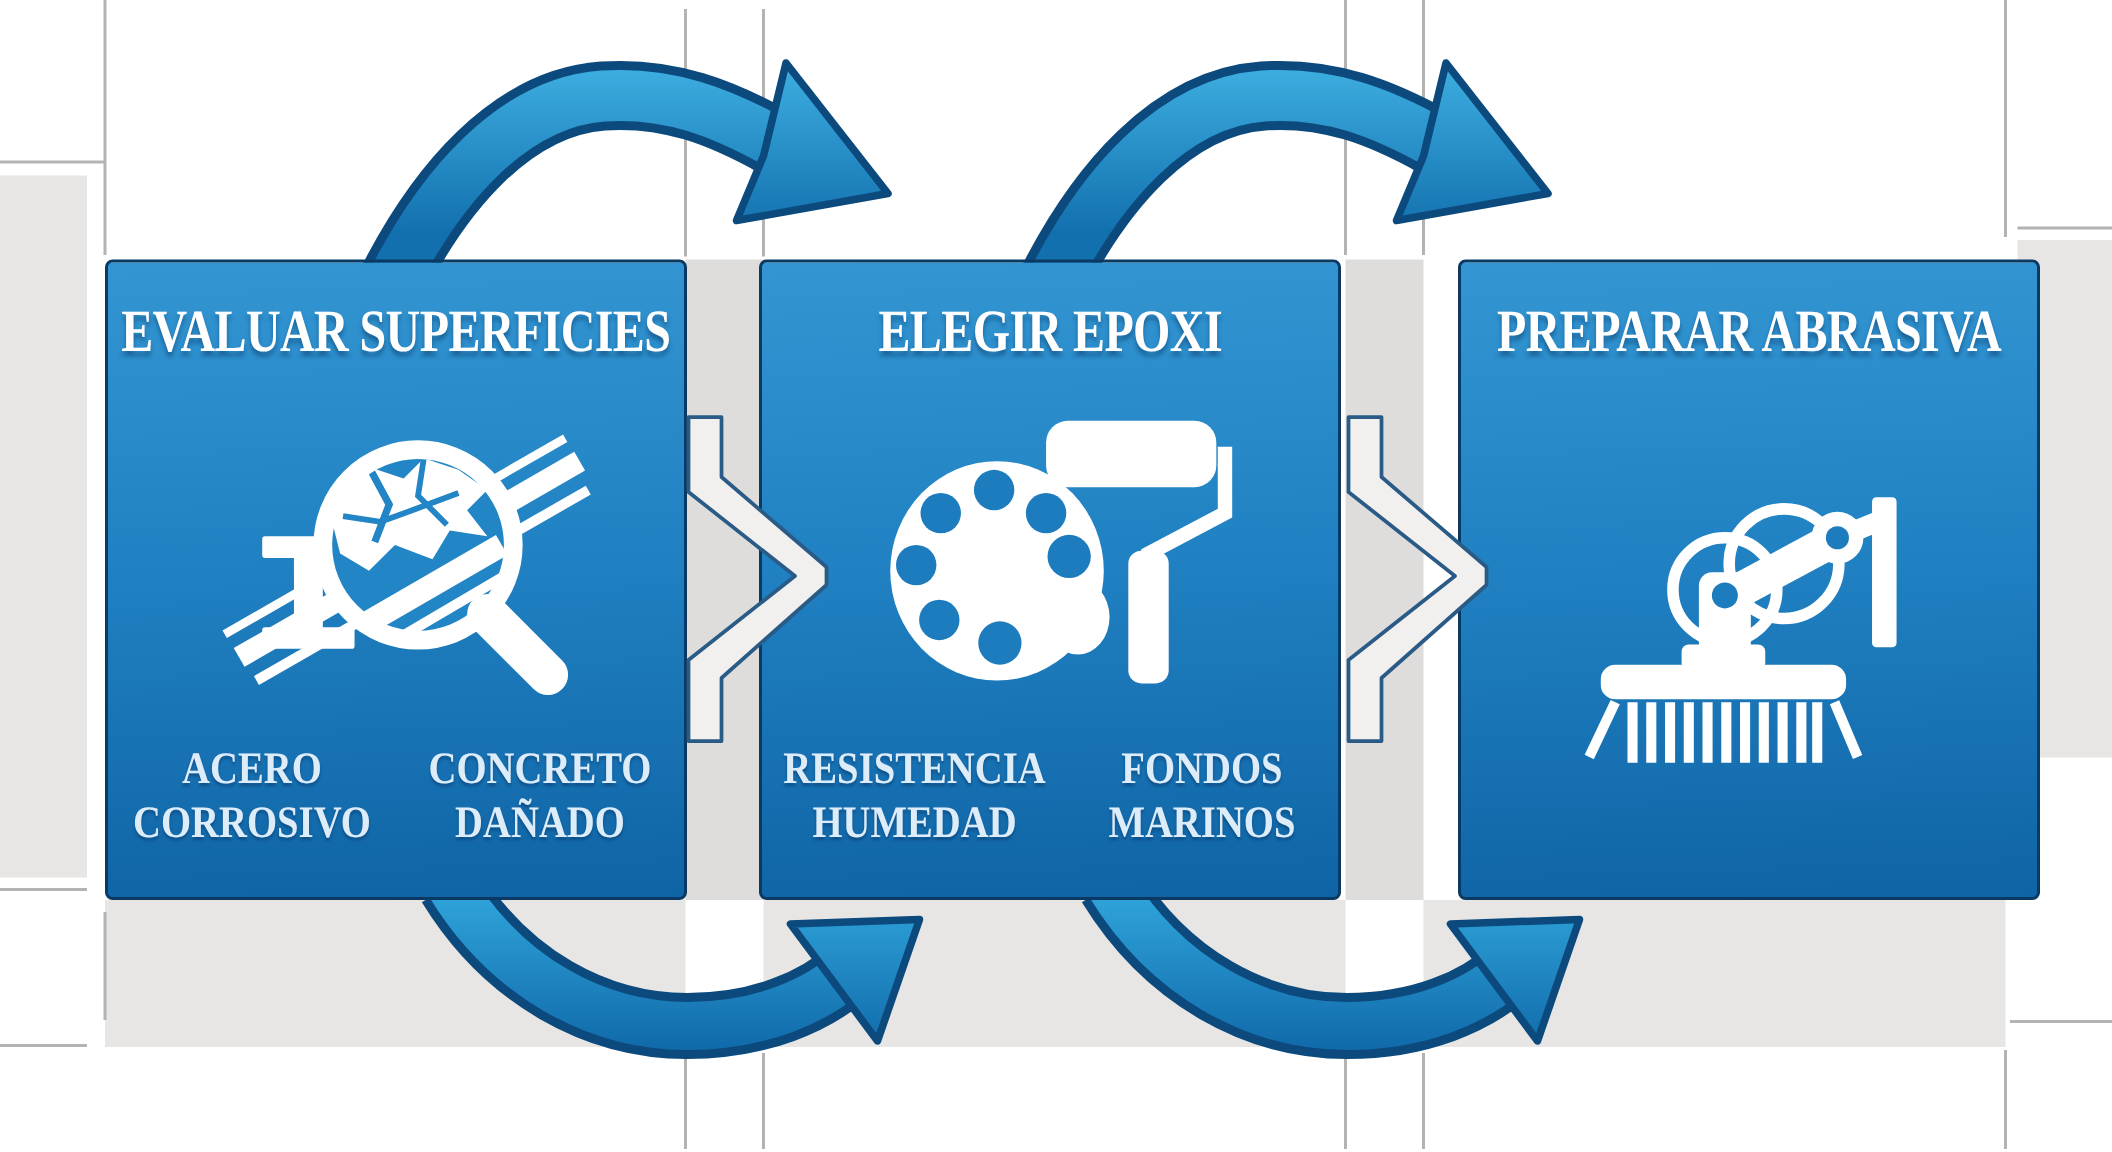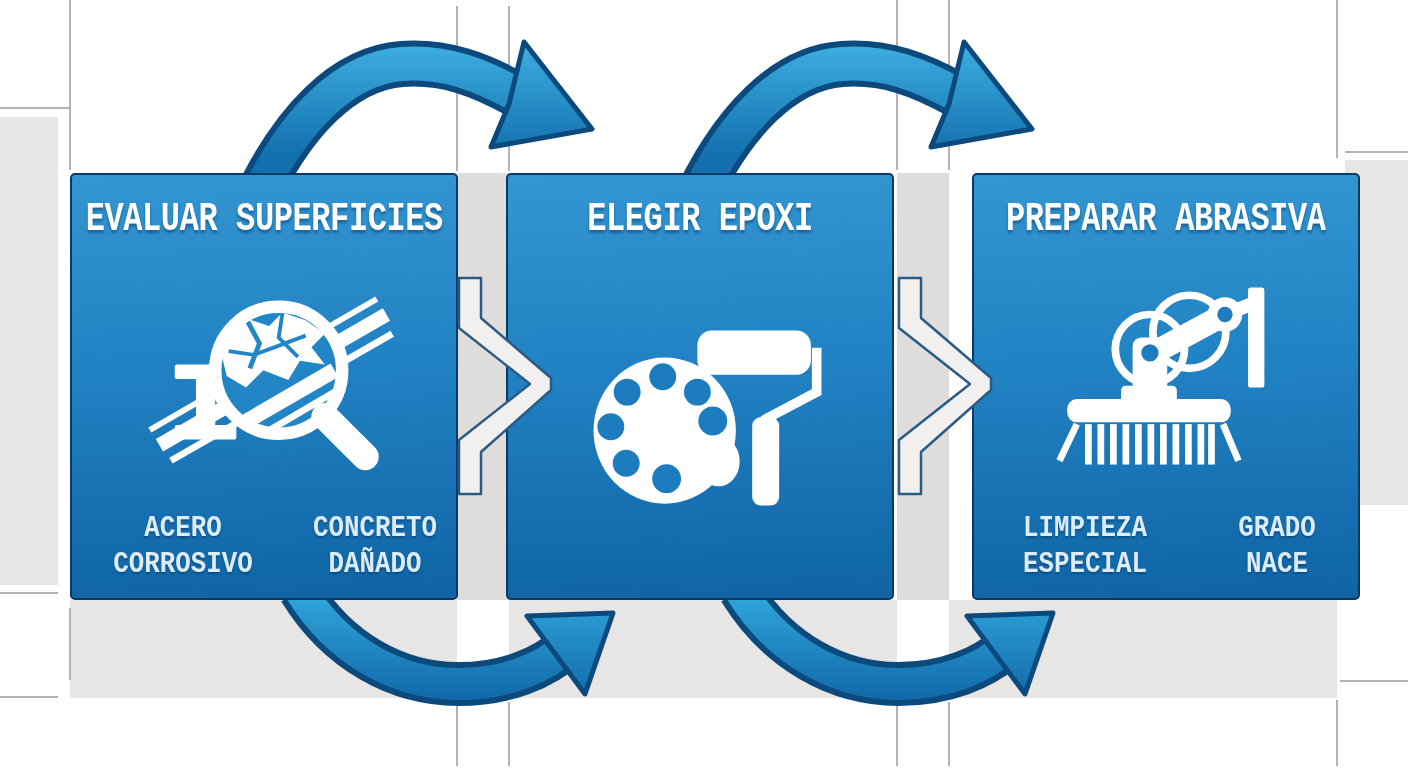--- a/index.html
+++ b/index.html
@@ -1,34 +1,34 @@
 <!DOCTYPE html>
 <html><head>
 <meta charset="utf-8">
 <style>
   html,body{margin:0;padding:0;background:#fff;}
   .stage{position:relative;width:1408px;height:768px;overflow:hidden;
-         font-family:Liberation Mono, monospace;background:#ffffff;}
+         font-family:Liberation Serif, serif;background:#ffffff;}
   .layer{position:absolute;left:0;top:0;width:1408px;height:768px;}
   .bg-layer{z-index:1;}
   .fg-layer{z-index:3;pointer-events:none;}
   .panel{position:absolute;top:173px;height:427px;width:388px;box-sizing:border-box;
          border:2px solid #0a3a63;border-radius:5px;z-index:2;
          background:linear-gradient(178deg,#3396d2 0%,#2182c3 45%,#0f64a5 100%);
          display:flex;flex-direction:column;align-items:center;}
   .panel-1{left:70px;}
   .panel-2{left:506px;}
   .panel-3{left:972px;}
   .panel-title{margin-top:22px;white-space:nowrap;color:#ffffff;
          font-size:40px;font-weight:700;letter-spacing:-0.5px;
          transform:scaleX(0.80);transform-origin:center;
          text-shadow:0 3px 3px rgba(6,46,92,0.45);}
   .icon-area{flex:1;display:flex;align-items:center;justify-content:center;width:100%;}
   .icon{width:252px;height:202px;margin-left:14px;}
-  .labels{display:flex;width:100%;margin-bottom:16px;padding-left:29px;}
+  .labels{display:flex;width:100%;margin-bottom:32px;}
   .label-col{flex:1;text-align:center;color:#ddecf9;
          font-size:30px;line-height:1.18;font-weight:700;
          transform:scaleX(0.86);transform-origin:center;
          text-shadow:0 2px 2px rgba(6,46,92,0.45);}
   .label-line{display:block;white-space:nowrap;}
 </style>
 </head>
 <body>
 
 <div class="stage">
@@ -158,20 +158,30 @@
           <circle cx="47" cy="76" r="14" fill="#1d7cbe"></circle>
           <circle cx="84" cy="60" r="14" fill="#1d7cbe"></circle>
           <circle cx="120" cy="76" r="14" fill="#1d7cbe"></circle>
           <circle cx="30" cy="112" r="14" fill="#1d7cbe"></circle>
           <circle cx="136" cy="106" r="15" fill="#1d7cbe"></circle>
           <circle cx="46" cy="150" r="14" fill="#1d7cbe"></circle>
           <circle cx="88" cy="166" r="15" fill="#1d7cbe"></circle>
         </g>
       </svg>
     </div>
+    <div class="labels">
+      <div class="label-col">
+        <span class="label-line">RESISTENCIA</span>
+        <span class="label-line">HUMEDAD</span>
+      </div>
+      <div class="label-col">
+        <span class="label-line">FONDOS</span>
+        <span class="label-line">MARINOS</span>
+      </div>
+    </div>
   </div>
 
   <div class="panel panel-3">
     <div class="panel-title">PREPARAR ABRASIVA</div>
     <div class="icon-area">
       <svg class="icon" viewBox="0 0 260 210">
 
         <circle cx="147" cy="58" r="38" fill="none" stroke="#ffffff" stroke-width="8"></circle>
         <circle cx="106" cy="76" r="36" fill="none" stroke="#ffffff" stroke-width="8"></circle>
 
@@ -197,30 +207,20 @@
           <line x1="107" y1="154" x2="107" y2="196"></line>
           <line x1="120" y1="154" x2="120" y2="196"></line>
           <line x1="133" y1="154" x2="133" y2="196"></line>
           <line x1="146" y1="154" x2="146" y2="196"></line>
           <line x1="159" y1="154" x2="159" y2="196"></line>
           <line x1="170" y1="154" x2="170" y2="196"></line>
           <line x1="182" y1="154" x2="198" y2="192"></line>
         </g>
       </svg>
     </div>
-    <div class="labels">
-      <div class="label-col">
-        <span class="label-line">LIMPIEZA</span>
-        <span class="label-line">ESPECIAL</span>
-      </div>
-      <div class="label-col">
-        <span class="label-line">GRADO</span>
-        <span class="label-line">NACE</span>
-      </div>
-    </div>
   </div>
 
   <svg class="layer fg-layer" viewBox="0 0 1408 768">
     <g id="chev">
       <path d="M459,278 L481,278 L481,318 L551,378 L551,390 L481,452 L481,494 L459,494 L459,440 L530,384 L459,328 Z" fill="#f1f0ee" stroke="#2a5b86" stroke-width="2.5" stroke-linejoin="round"></path>
     </g>
     <use href="#chev" x="440" y="0"></use>
   </svg>
 
 </div>

